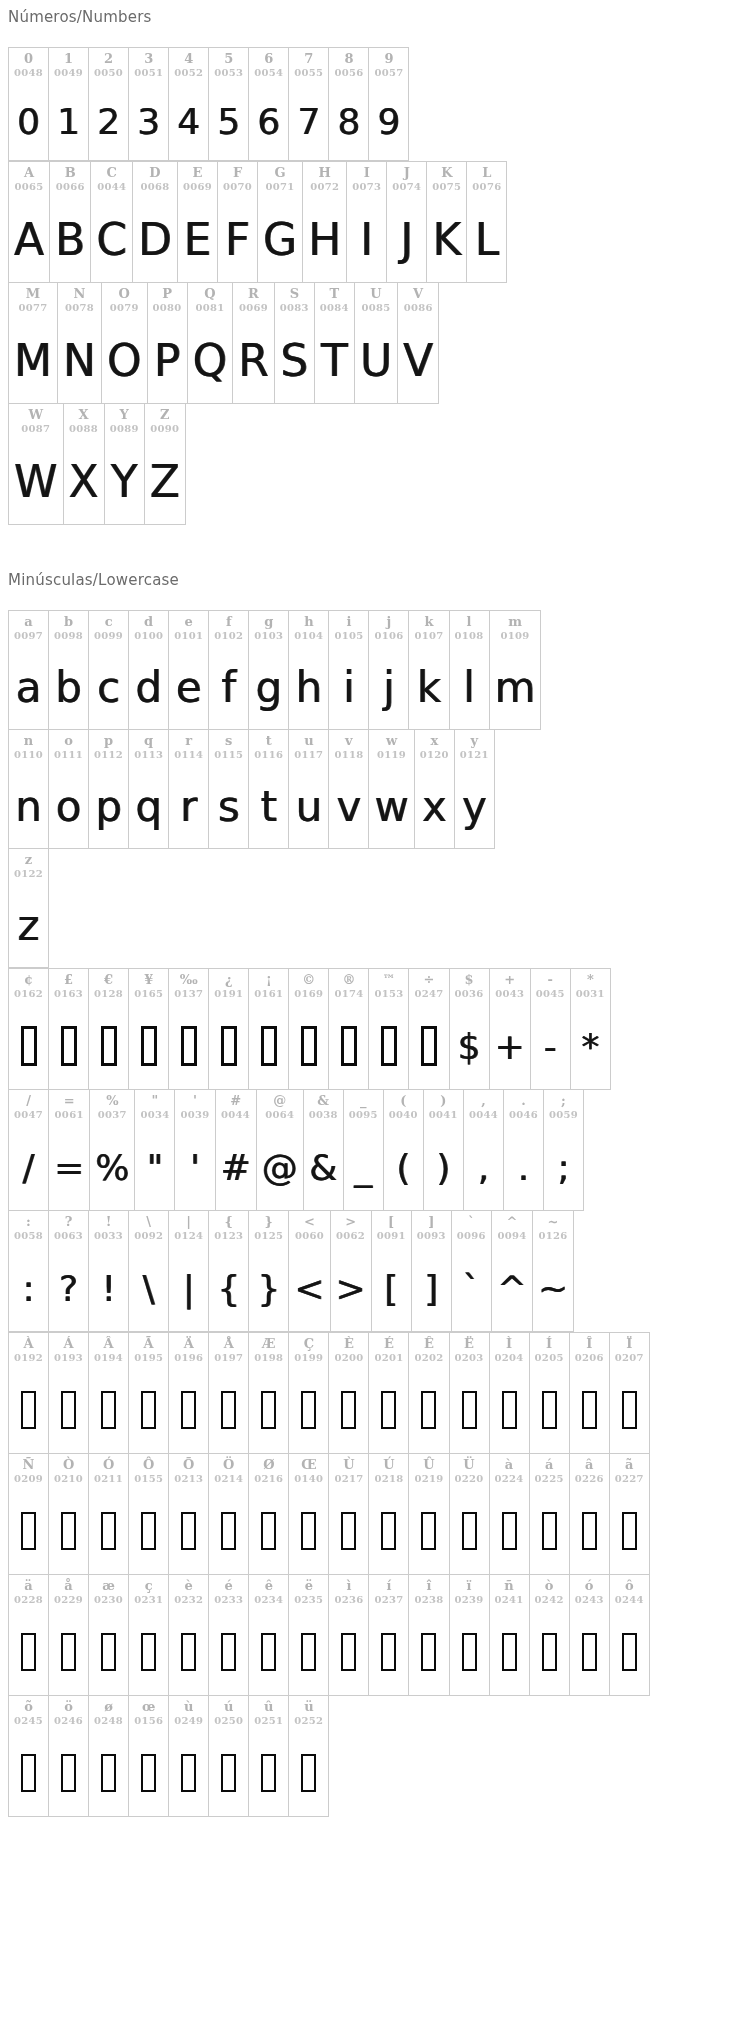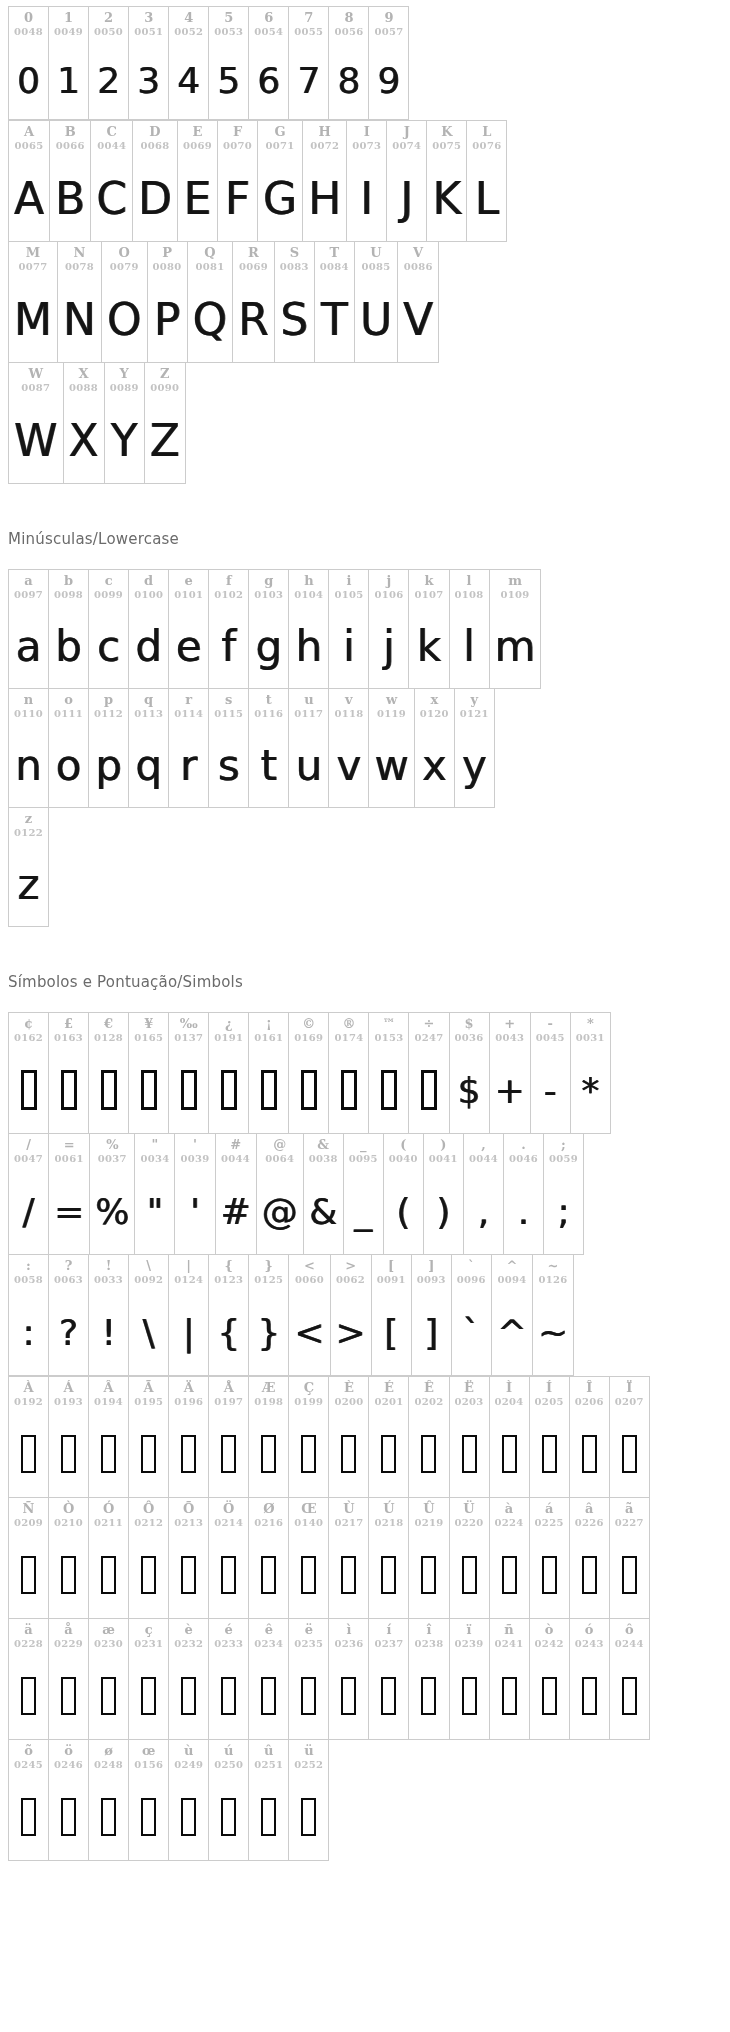--- a/index.html
+++ b/index.html
@@ -49,20 +49,21 @@
   section[data-section="uppercase"] .glyph{font-size:44px;}
   section[data-section="lowercase"] .glyph{font-size:42px;}
   section[data-section="symbols"]   .glyph{font-size:36px;}
   section[data-section="accents"]   .tofu{width:15px;height:38px;border-width:2.5px;}
 </style>
 </head>
 <body>
 
 <div id="charmap">
     <section data-section="numbers">
+      <h2 class="sec-title">Números/Numbers</h2>
       <div class="row">
         <div class="cell">
           <div class="lbl">
             <span class="ch">0</span>
             <span class="code">0048</span>
           </div>
           <div class="gl">
             <span class="glyph">0</span>
           </div>
         </div>
@@ -628,21 +629,20 @@
             <span class="ch">z</span>
             <span class="code">0122</span>
           </div>
           <div class="gl">
             <span class="glyph">z</span>
           </div>
         </div>
       </div>
     </section>
     <section data-section="symbols">
-      <h2 class="sec-title">Símbolos e Pontuação/Simbols</h2>
       <div class="row">
         <div class="cell">
           <div class="lbl">
             <span class="ch">¢</span>
             <span class="code">0162</span>
           </div>
           <div class="gl">
             <span class="tofu"></span>
           </div>
         </div>
@@ -1201,21 +1201,21 @@
             <span class="ch">Ó</span>
             <span class="code">0211</span>
           </div>
           <div class="gl">
             <span class="tofu"></span>
           </div>
         </div>
         <div class="cell">
           <div class="lbl">
             <span class="ch">Ô</span>
-            <span class="code">0212</span>
+            <span class="code">0155</span>
           </div>
           <div class="gl">
             <span class="tofu"></span>
           </div>
         </div>
         <div class="cell">
           <div class="lbl">
             <span class="ch">Õ</span>
             <span class="code">0213</span>
           </div>

